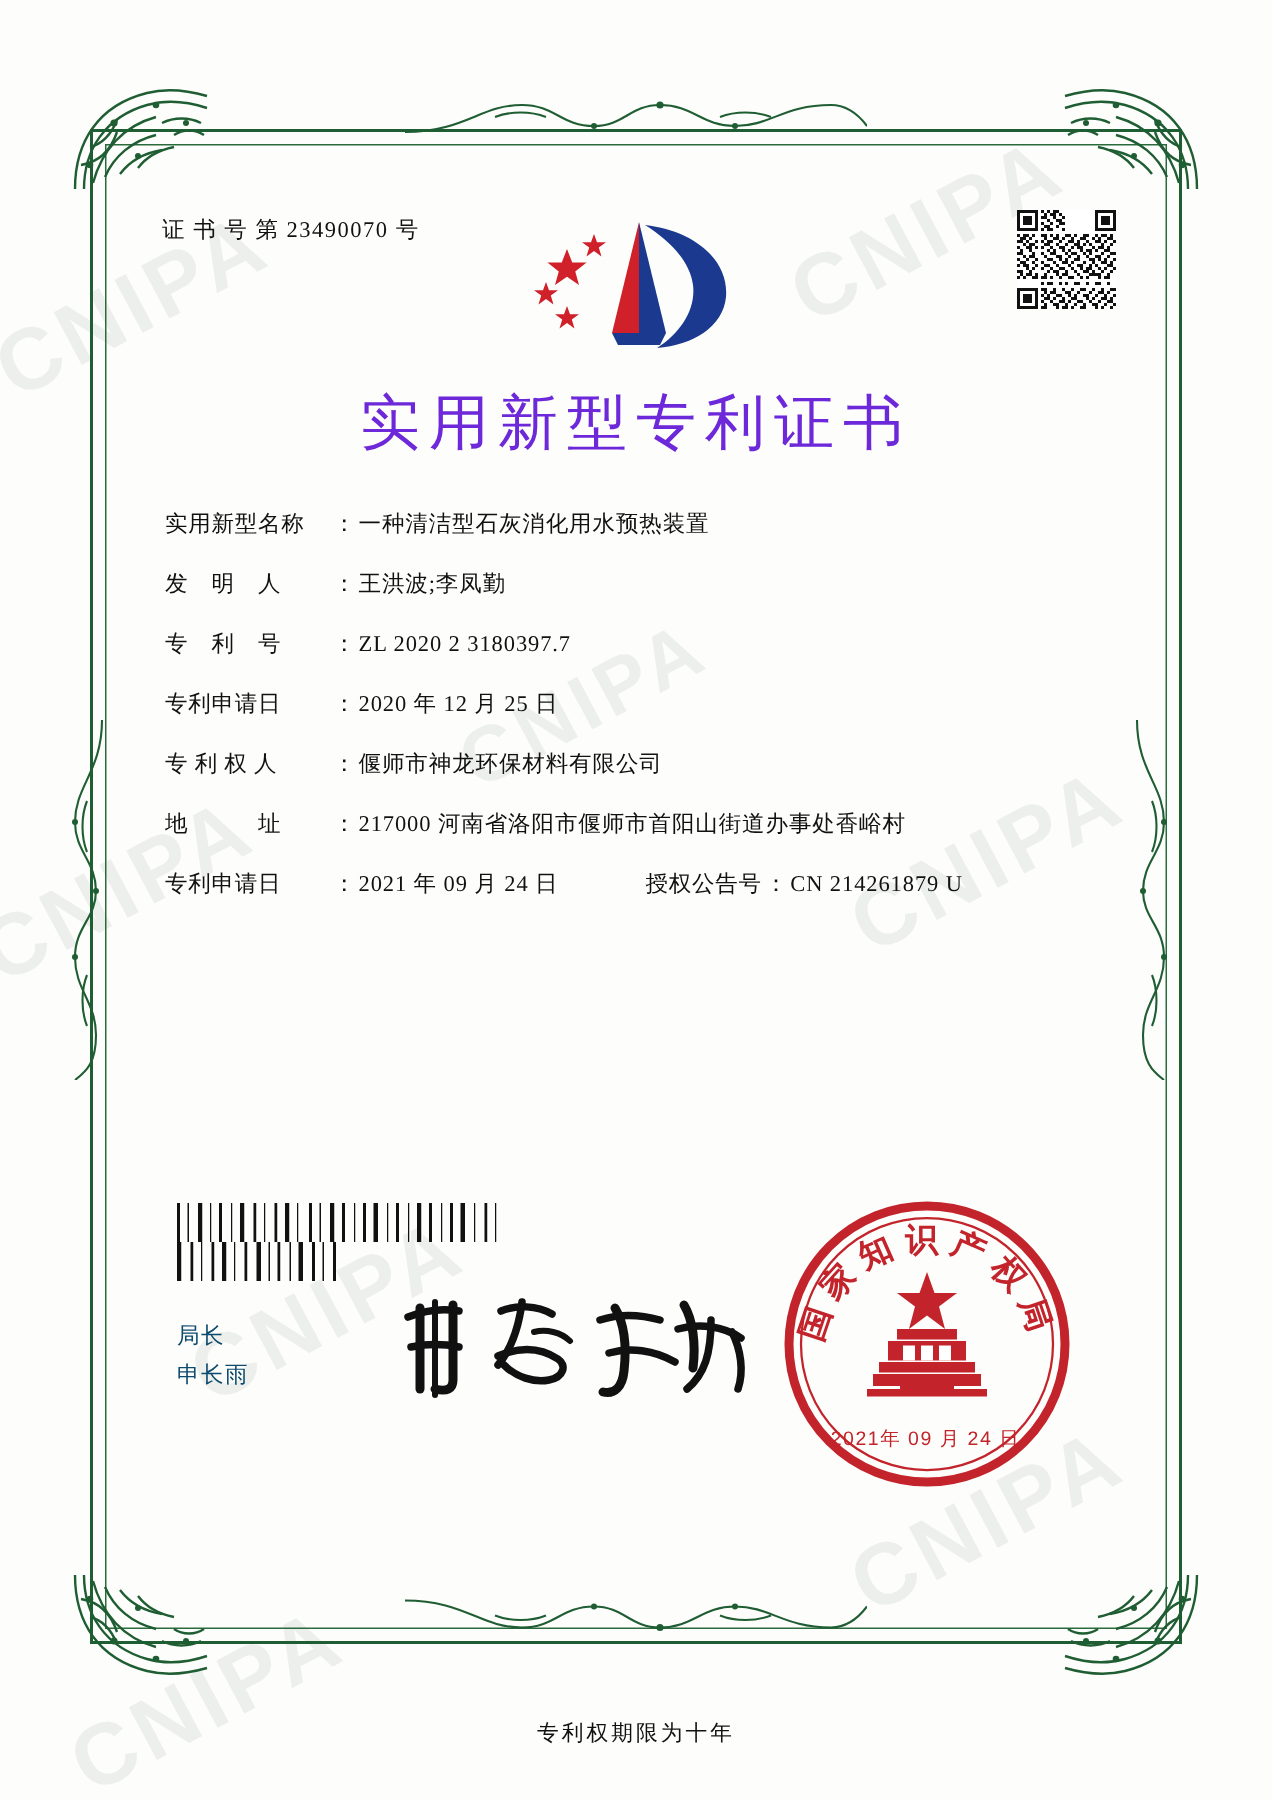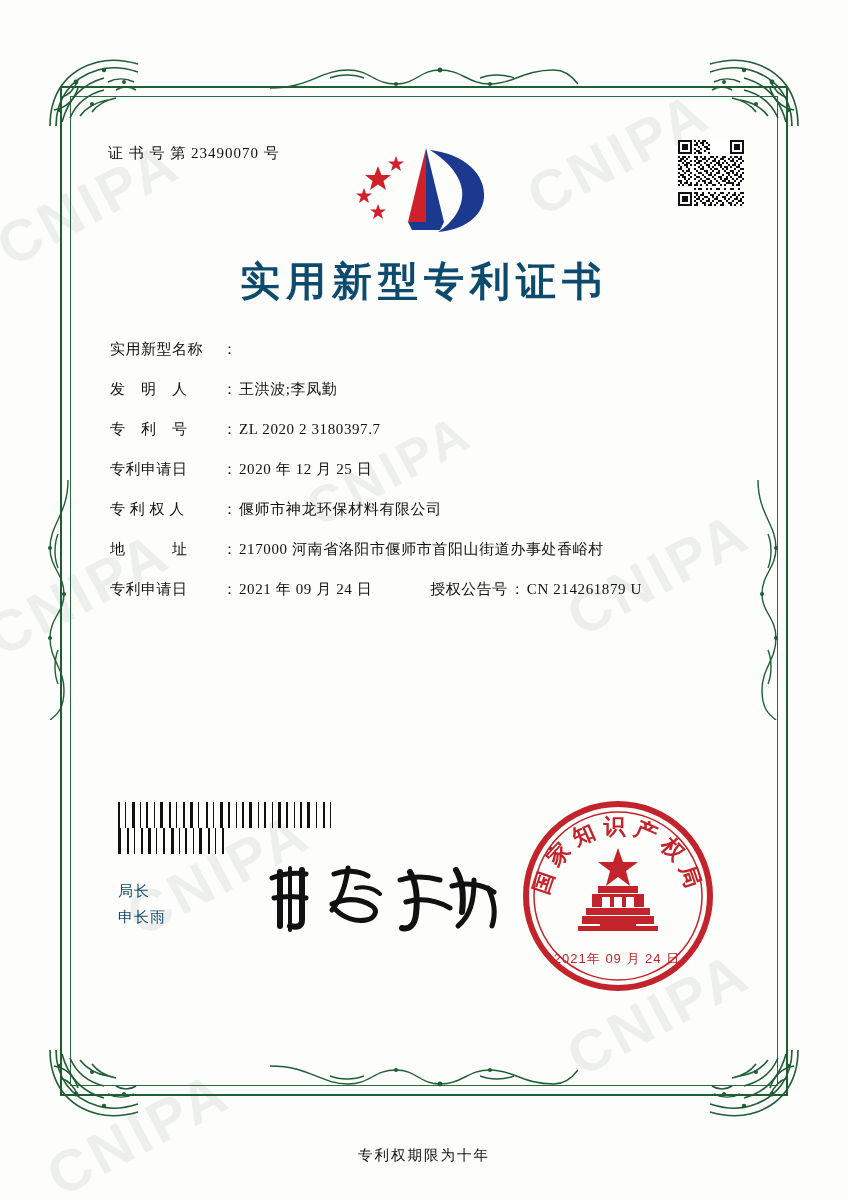--- a/index.html
+++ b/index.html
@@ -112,23 +112,23 @@
     height: 96px;
   }
 
   .title {
     position: absolute;
     left: 0;
     right: 0;
     top: 158px;
     text-align: center;
     font-size: 40px;
-    font-weight: bold;
+    font-weight: normal;
     letter-spacing: 6px;
-    color: #0c4a6e;
+    color: #6d28d9;
     font-family: "Liberation Serif", "DejaVu Serif", serif;
   }
 
   .fields {
     position: absolute;
     left: 40px;
     top: 244px;
     width: 630px;
   }
   .field-row {
@@ -696,20 +696,21 @@
         </g>
       </svg>
     </div>
 
     <div class="title">实用新型专利证书</div>
 
     <div class="fields">
       <div class="field-row">
         <span class="field-label">实用新型名称</span>
         <span class="field-colon">：</span>
+        <span class="field-value">一种清洁型石灰消化用水预热装置</span>
       </div>
       <div class="field-row">
         <span class="field-label">发　明　人</span>
         <span class="field-colon">：</span>
         <span class="field-value">王洪波;李凤勤</span>
       </div>
       <div class="field-row">
         <span class="field-label">专　利　号</span>
         <span class="field-colon">：</span>
         <span class="field-value">ZL 2020 2 3180397.7</span>

